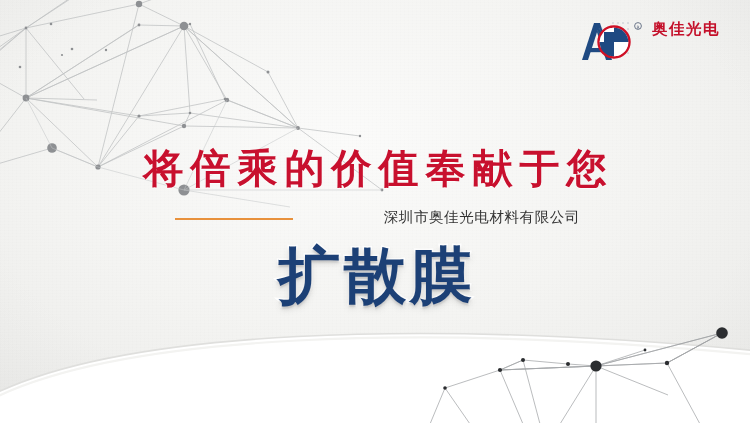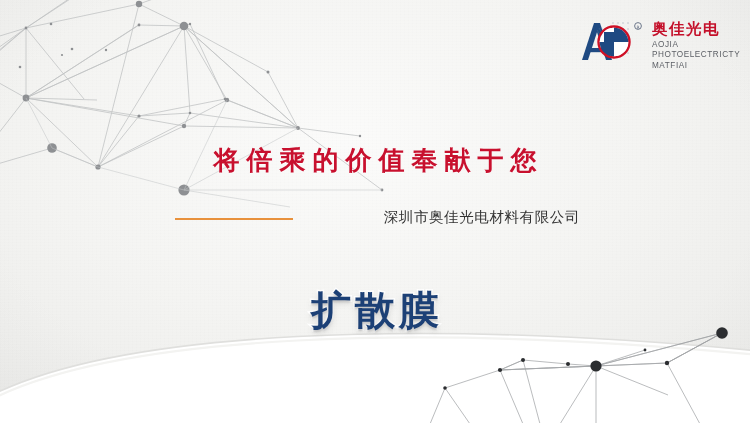--- a/index.html
+++ b/index.html
@@ -84,21 +84,21 @@
   }
 
   
   .headline {
     position: absolute;
     left: 0;
     top: 146px;
     width: 750px;
     text-align: center;
     color: #c8102e;
-    font-size: 26px;
+    font-size: 40px;
     font-weight: bold;
     letter-spacing: 7px;
     text-indent: 7px;
     line-height: 1.12;
     white-space: nowrap;
     font-family: "DejaVu Sans", "Liberation Sans", sans-serif;
     text-shadow: 0 1px 0 rgba(255,255,255,.65);
   }
 
   
@@ -124,34 +124,33 @@
     font-family: "DejaVu Sans", "Liberation Sans", sans-serif;
   }
 
   
   .product {
     position: absolute;
     left: 0;
     top: 240px;
     width: 750px;
     text-align: center;
-    font-size: 40px;
+    font-size: 62px;
     font-weight: bold;
     letter-spacing: 4px;
     text-indent: 4px;
     line-height: 1.15;
     color: #1c4076;
     white-space: nowrap;
-    font-family: Liberation Serif, serif;
+    font-family: Liberation Sans, sans-serif;
     -webkit-text-stroke: 3px #ffffff;
     paint-order: stroke fill;
     text-shadow:
       0 2px 2px rgba(120,120,120,.35),
       0 3px 6px rgba(110,110,110,.22);
-    margin-top: 48px;
   }
 </style>
 </head>
 <body>
 
 <div id="poster">
 
   <div class="bg-base"></div>
   <div class="bg-noise"></div>
   <div class="bg-vignette"></div>
@@ -342,25 +341,20 @@
 
         <g>
           <circle cx="74" cy="12" r="3.4" fill="none" stroke="#5f6b80" stroke-width="0.9"></circle>
           <text x="74" y="14.6" font-size="4.6" fill="#5f6b80" text-anchor="middle" font-family="DejaVu Sans, sans-serif">R</text>
         </g>
       </svg>
     </div>
 
     <div class="logo-text">
       <div class="logo-cn">奥佳光电</div>
-      <div class="logo-en">
-        <div>AOJIA</div>
-        <div>PHOTOELECTRICTY</div>
-        <div>MATFIAI</div>
-      </div>
     </div>
   </div>
 
   <div class="headline">将倍乘的价值奉献于您</div>
 
   <div class="rule-orange"></div>
   <div class="company">深圳市奥佳光电材料有限公司</div>
 
   <div class="product">扩散膜</div>
 

